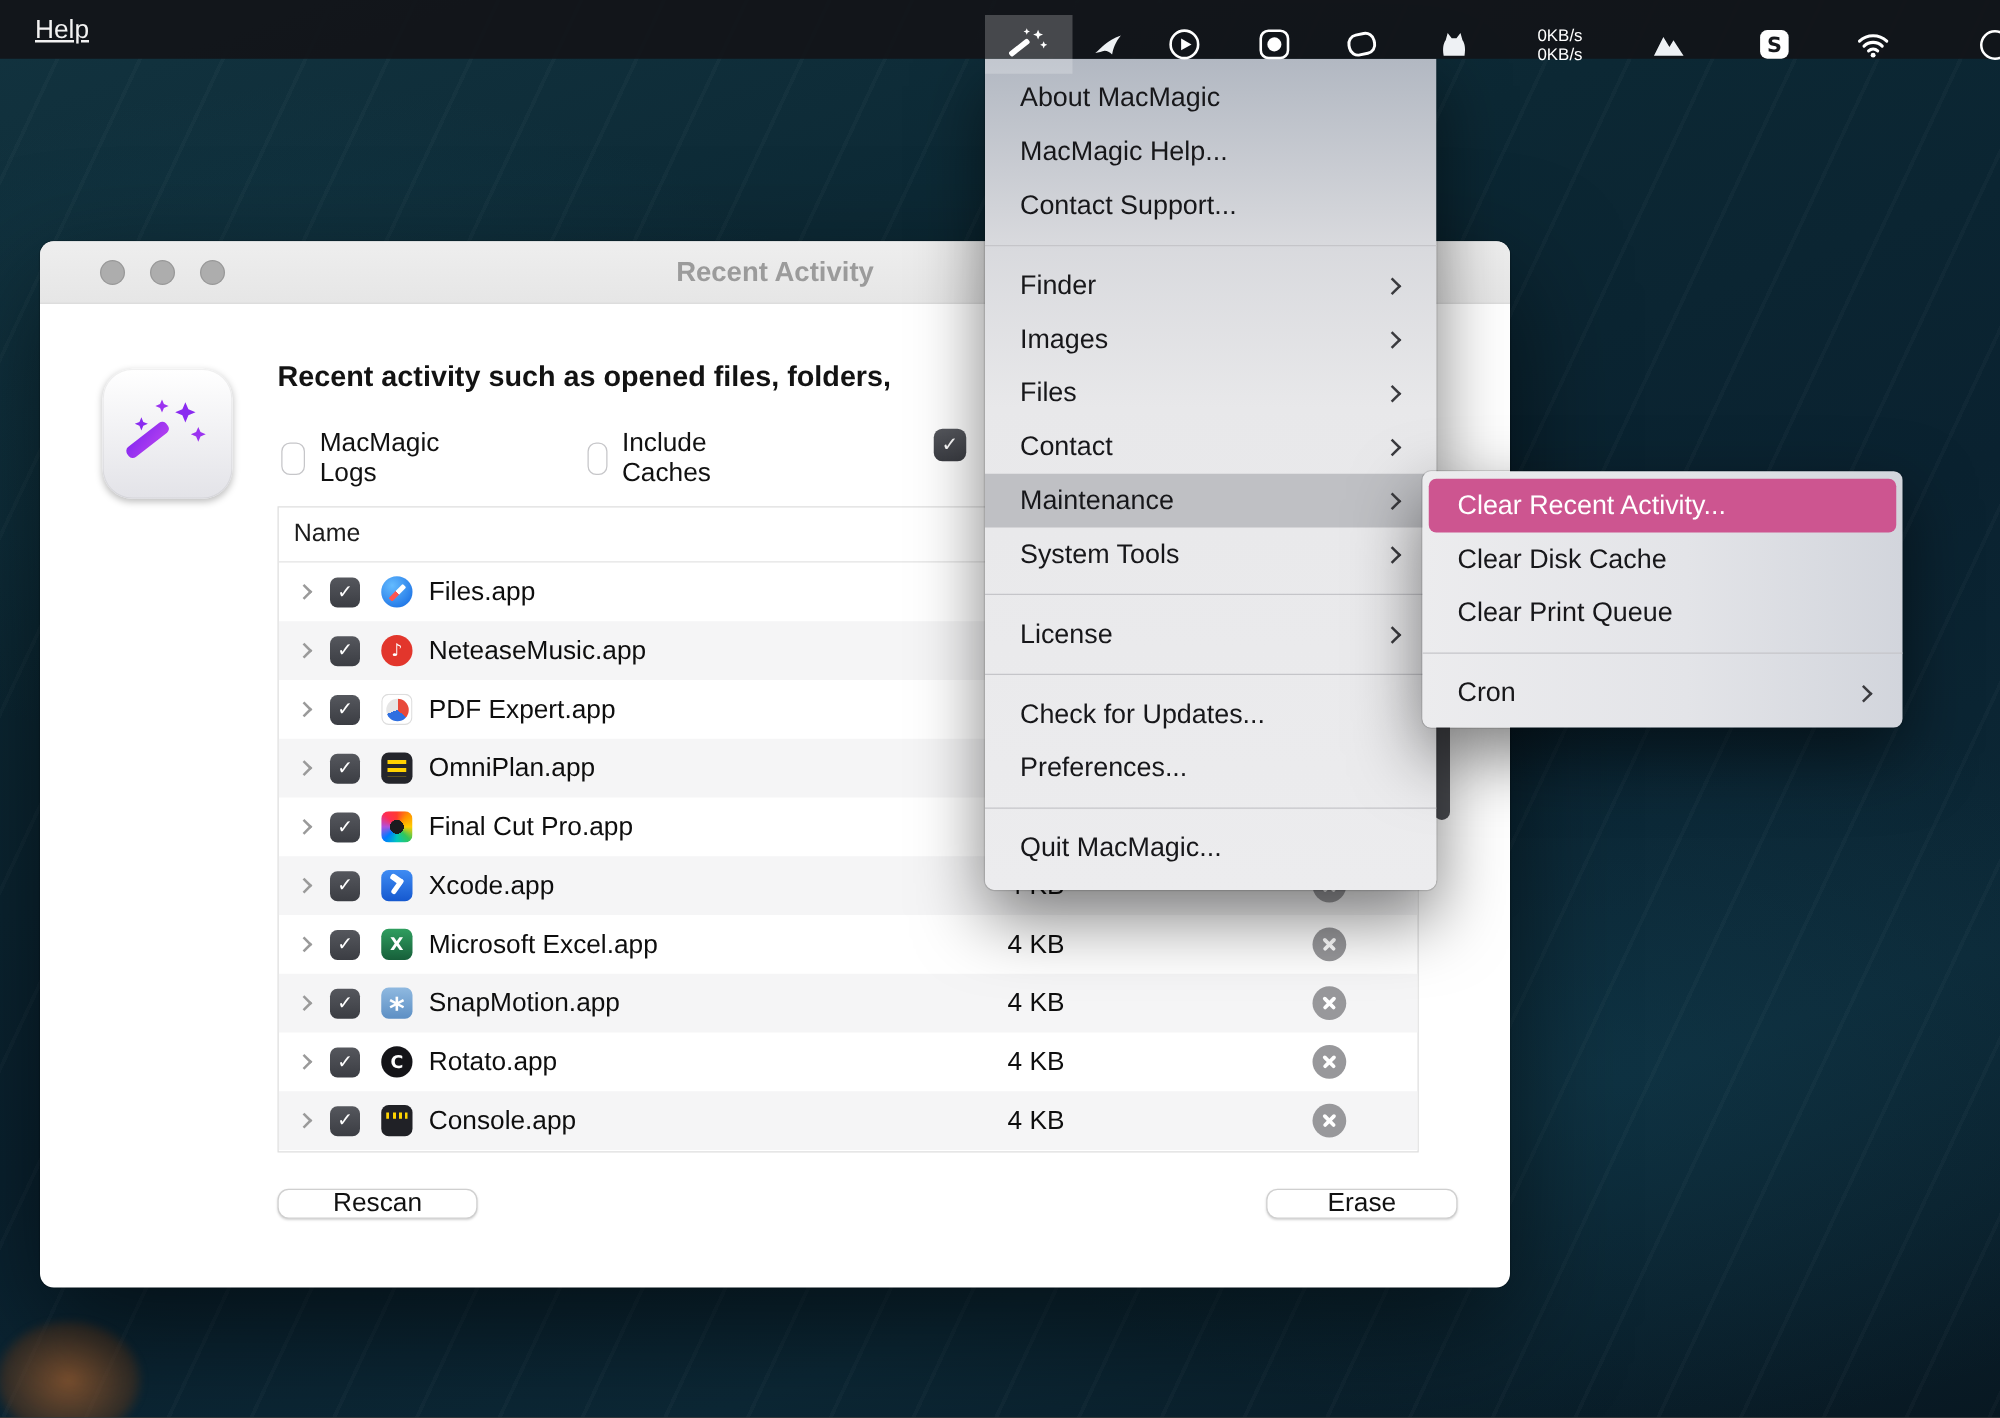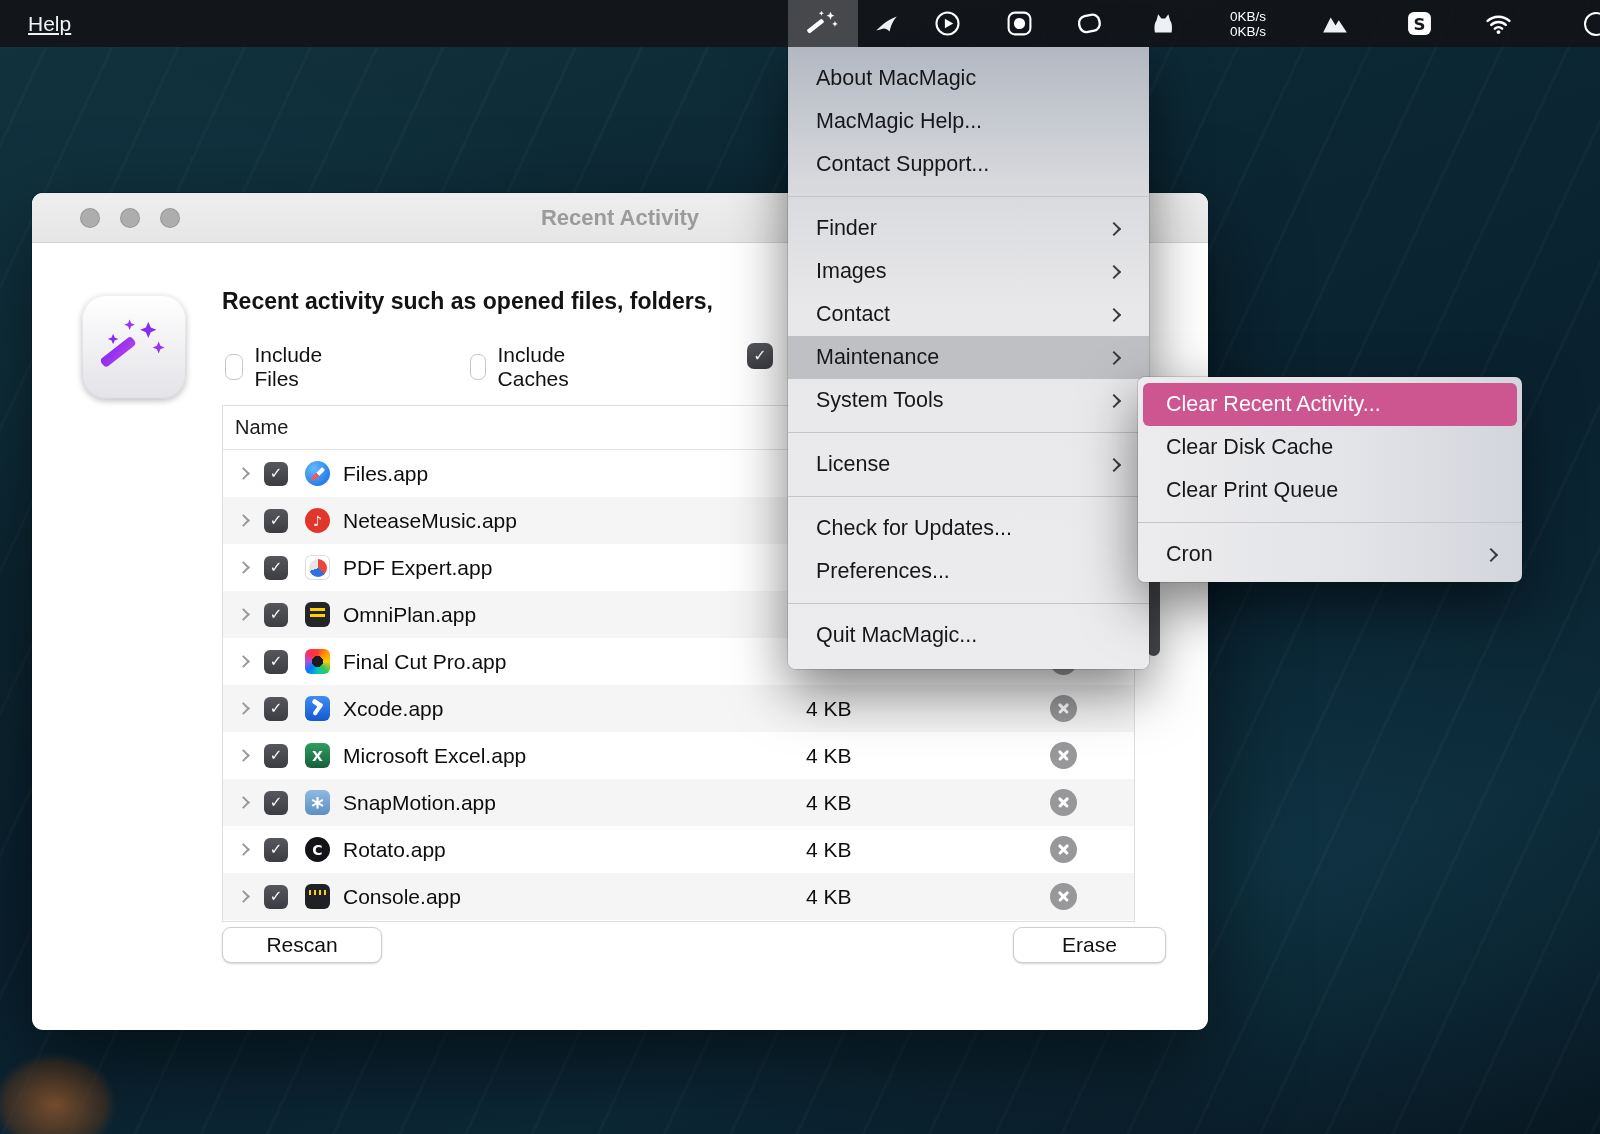--- a/index.html
+++ b/index.html
@@ -13,21 +13,21 @@
   .stage::before{content:"";position:absolute;inset:0;
     background:repeating-linear-gradient(115deg, rgba(255,255,255,.025) 0 3px, transparent 3px 60px);
     pointer-events:none;}
   .rock{position:absolute;left:-30px;bottom:-40px;width:170px;height:140px;
     background:radial-gradient(closest-side, rgba(146,90,48,.85), rgba(90,55,30,.5) 60%, transparent 72%);
     filter:blur(2px);}
 
   
   .menubar{position:absolute;top:0;left:0;width:100%;height:47px;background:rgba(18,20,24,.92);z-index:30;}
   .mb-help{position:absolute;left:28px;top:0;height:47px;line-height:47px;color:#f2f2f2;font-size:21px;text-decoration:underline;}
-  .mbi{position:absolute;top:0;height:47px;display:flex;align-items:center;justify-content:center;color:#eef1f4;}
+  .mbi{position:absolute;top:12px;height:47px;display:flex;align-items:center;justify-content:center;color:#eef1f4;}
   .mbi.active{background:rgba(255,255,255,.22);}
   .mb-speed{flex-direction:column;font-size:13.5px;line-height:15px;color:#fff;text-align:center;}
   .mbi svg{display:block;}
 
   
   .window{position:absolute;left:32px;top:193px;width:1176px;height:837px;border-radius:11px;
     background:#ffffff;box-shadow:0 32px 90px rgba(0,0,0,.55), 0 0 0 1px rgba(0,0,0,.15);z-index:10;overflow:hidden;}
   .titlebar{position:relative;height:50px;background:linear-gradient(180deg,#eeeeee,#e6e6e6);border-bottom:1px solid #d2d2d2;}
   .tl{position:absolute;top:15px;width:20px;height:20px;border-radius:50%;background:#adadad;box-shadow:inset 0 0 0 1px rgba(0,0,0,.12);}
   .tl.c{left:48px;} .tl.m{left:88px;} .tl.z{left:128px;}
@@ -86,21 +86,21 @@
     transform:rotate(35deg);border-radius:2px;}
   .ic-excel{background:linear-gradient(180deg,#2f9e5f,#175f3a);}
   .ic-snap{background:linear-gradient(180deg,#8fb9e0,#5d8fc4);}
   .ic-snap span{font-size:24px;line-height:10px;margin-top:9px;}
   .ic-rotato{border-radius:50%;background:#141418;}
   .ic-console{background:#202126;}
   .ic-console::after{content:"";position:absolute;left:4px;right:4px;top:6px;height:5px;
     background:repeating-linear-gradient(90deg,#ffd400 0 2.5px,transparent 2.5px 5px);}
 
   
-  .btn{position:absolute;top:734px;height:36px;border-radius:9px;background:#fff;border:1px solid #cfcfcf;
+  .btn{position:absolute;top:758px;height:24px;border-radius:9px;background:#fff;border:1px solid #cfcfcf;
     box-shadow:0 1px 2px rgba(0,0,0,.18);display:flex;align-items:center;justify-content:center;
     font-size:21px;color:#111;}
   .btn.rescan{left:190px;width:160px;}
   .btn.erase{left:981px;width:153px;}
 
   
   .vthumb{position:absolute;left:1147px;top:548px;width:13px;height:108px;border-radius:7px;
     background:rgba(38,40,46,.82);z-index:12;}
 
   
@@ -230,21 +230,21 @@
         <path d="M13 2.5l.7 1.7 1.7.7-1.7.7-.7 1.7-.7-1.7-1.7-.7 1.7-.7z" fill="#9b33f0"></path>
         <path d="M5.5 9l.7 1.7 1.7.7-1.7.7-.7 1.7-.7-1.7-1.7-.7 1.7-.7z" fill="#8a2bf0"></path>
       </svg>
     </div>
 
     <div class="desc">Recent activity such as opened files, folders,</div>
 
     <div class="filters">
       <label class="filter f1">
         <span class="cb"></span>
-        <span>Include Files</span>
+        <span>MacMagic Logs</span>
       </label>
       <label class="filter f2">
         <span class="cb"></span>
         <span>Include Caches</span>
       </label>
       <label class="filter f3">
         <span class="cb checked">
           <span class="tick">✓</span>
         </span>
       </label>
@@ -423,20 +423,24 @@
     <div class="msep"></div>
     <div class="mi">
         <span>Finder</span>
         <span class="mchev"></span>
       </div>
     <div class="mi">
         <span>Images</span>
         <span class="mchev"></span>
       </div>
     <div class="mi">
+        <span>Files</span>
+        <span class="mchev"></span>
+      </div>
+    <div class="mi">
         <span>Contact</span>
         <span class="mchev"></span>
       </div>
     <div class="mi hl">
         <span>Maintenance</span>
         <span class="mchev"></span>
       </div>
     <div class="mi">
         <span>System Tools</span>
         <span class="mchev"></span>

